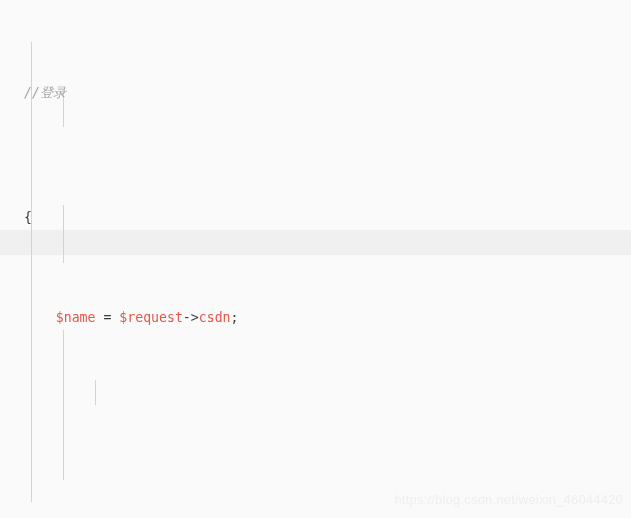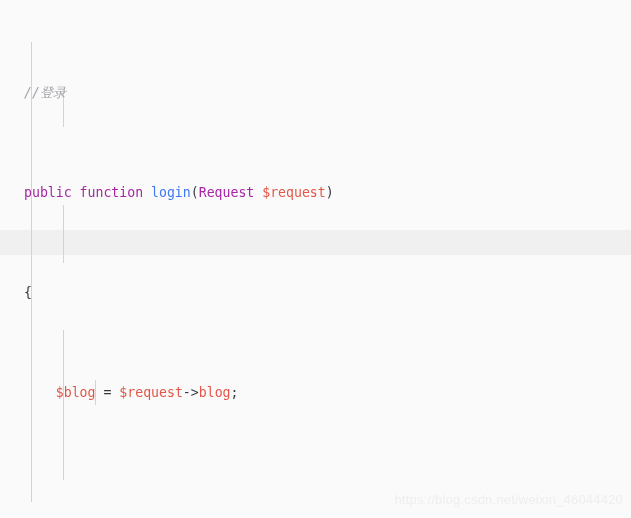--- a/index.html
+++ b/index.html
@@ -77,25 +77,24 @@
   <div class="guide" style="left:63px; top:92px; height:35px;"></div>
   <div class="guide" style="left:63px; top:205px; height:58px;"></div>
   <div class="guide" style="left:63px; top:330px; height:125px;"></div>
   <div class="guide" style="left:95px; top:380px; height:25px;"></div>
   <div class="guide" style="left:63px; top:455px; height:25px;"></div>
 
   <div class="code">
 
     <span class="ln"><span class="cmt">//登录</span></span>
 
-    <span class="ln"><span class="kw">public function</span> <span class="fn">login</span><span class="pun">(</span><span class="kw">Request</span> <span class="var">$request</span><span class="pun">)</span></span>
 
     <span class="ln"><span class="pun">{</span></span>
 
-    <span class="ln">    <span class="var">$blog</span> <span class="op">=</span> <span class="var">$request</span><span class="op">-&gt;</span><span class="var">blog</span><span class="pun">;</span></span>
+    <span class="ln">    <span class="var">$name</span> <span class="op">=</span> <span class="var">$request</span><span class="op">-&gt;</span><span class="var">csdn</span><span class="pun">;</span></span>
 
 
     
 
     
 
     
 
     
 

